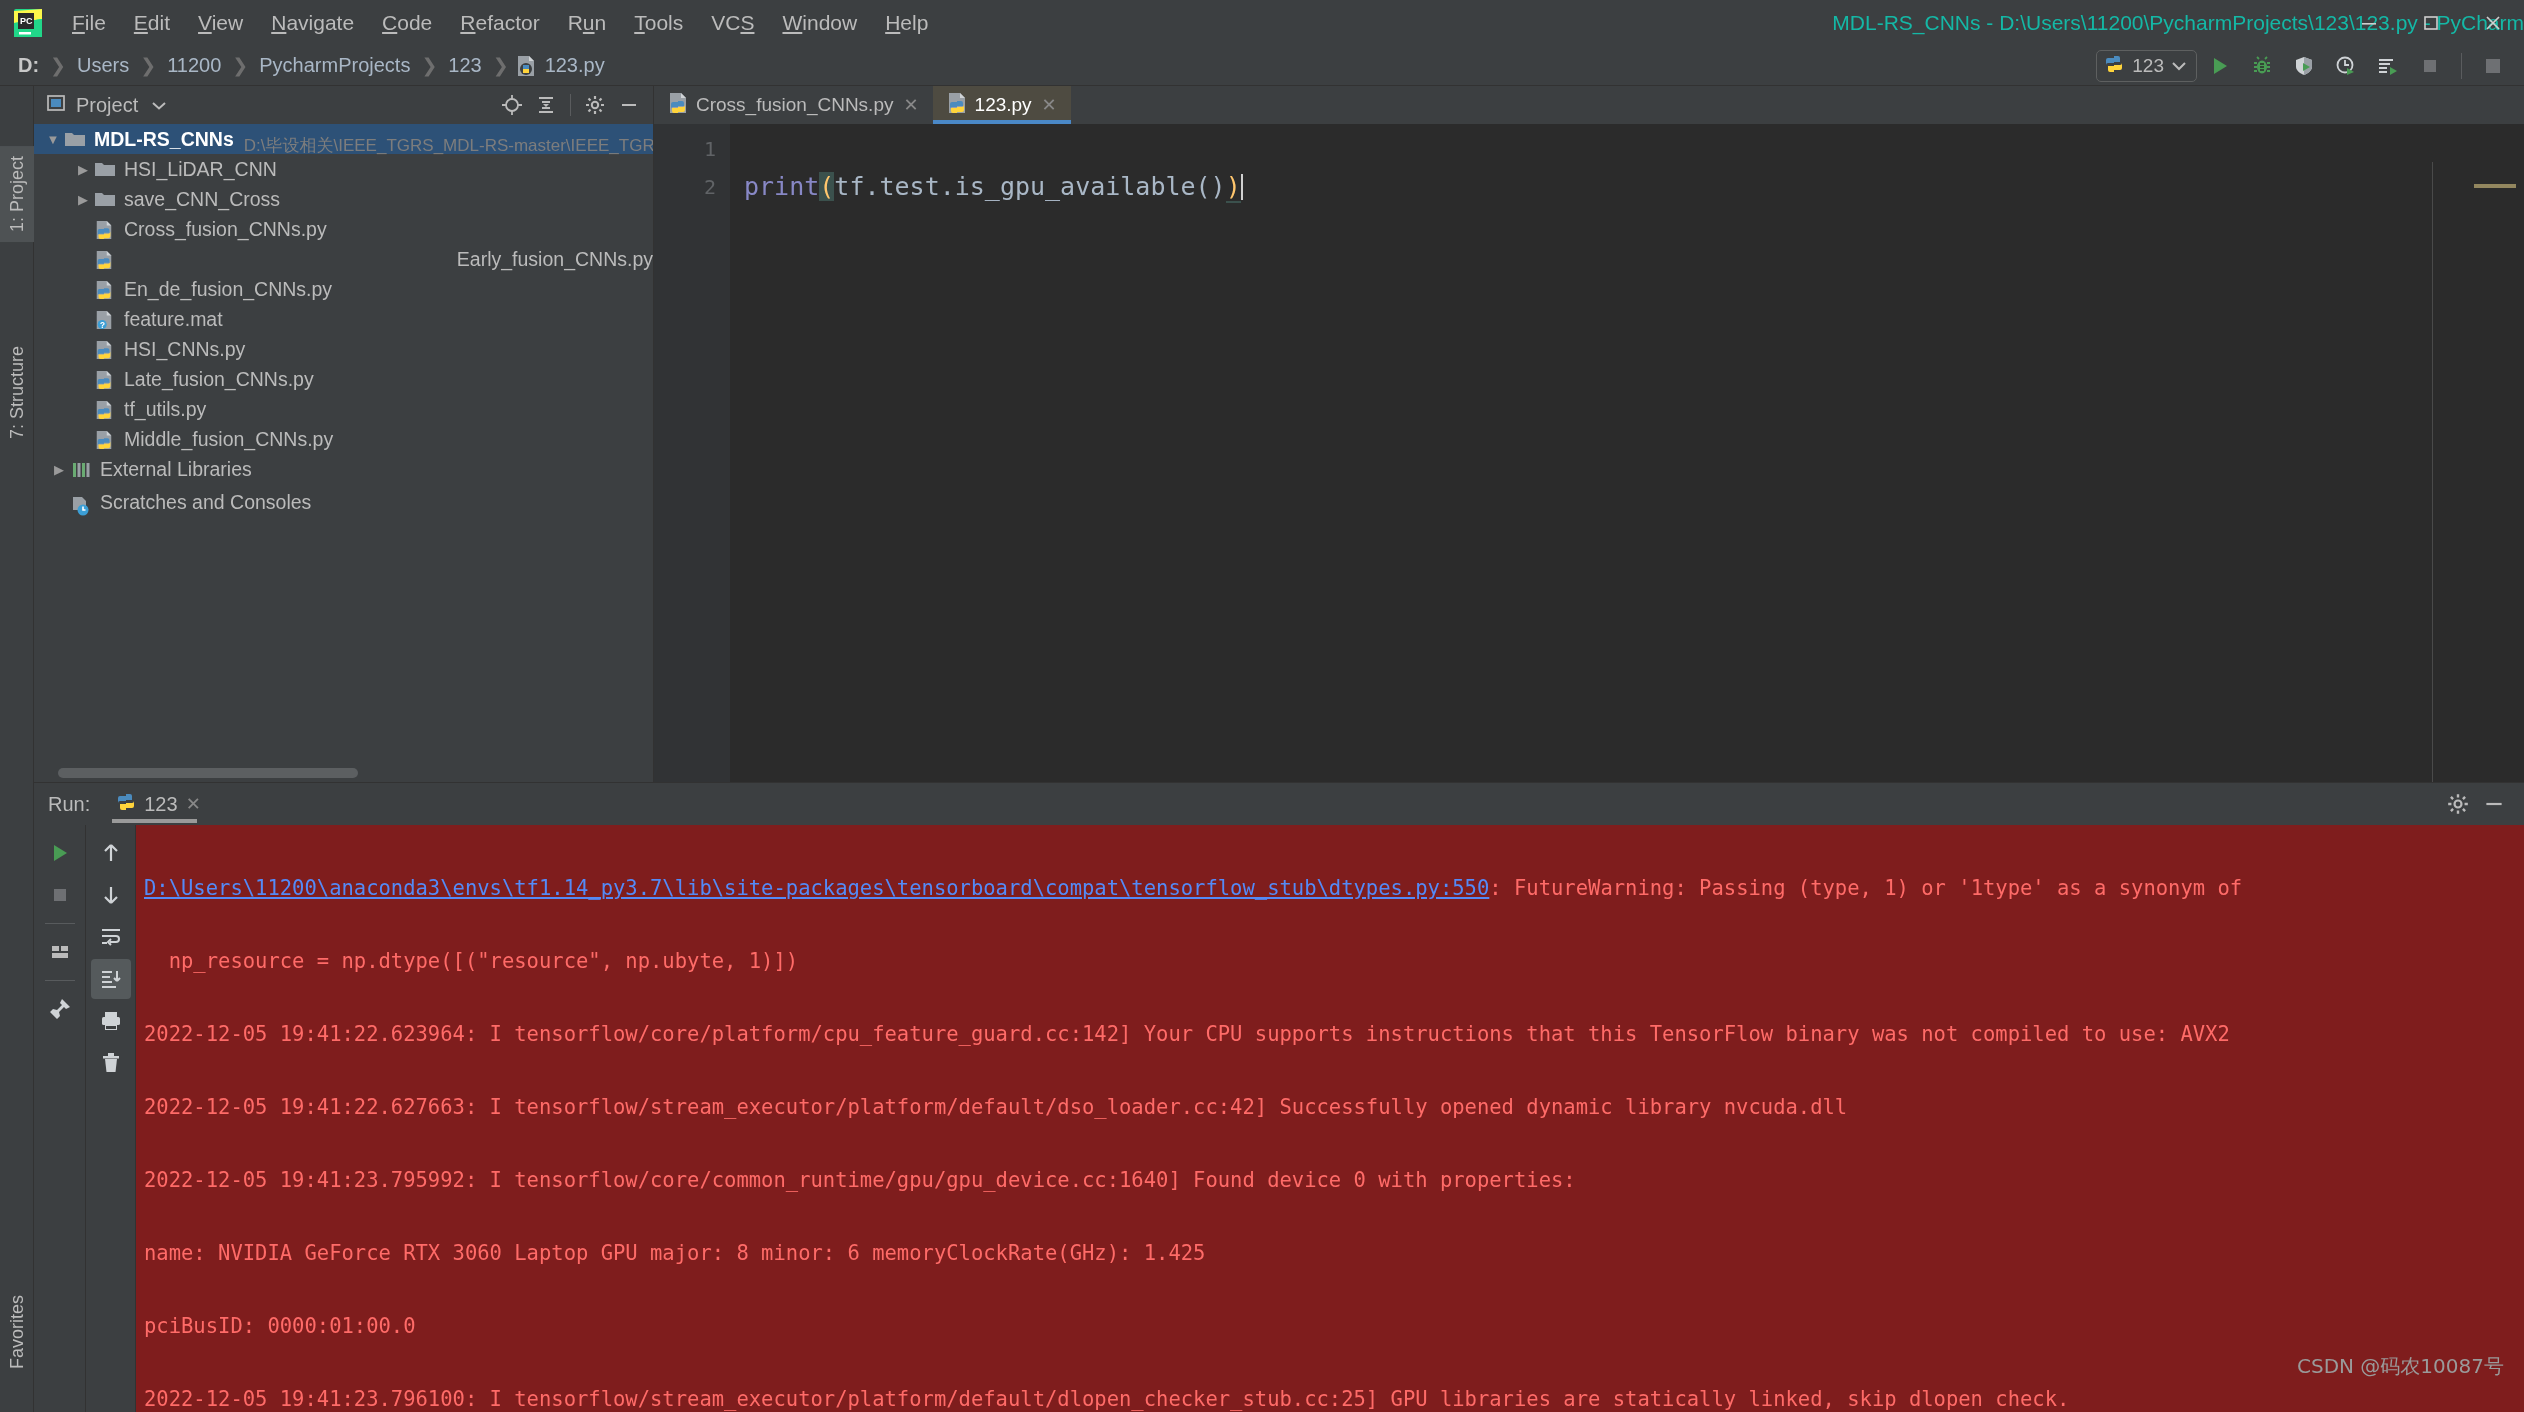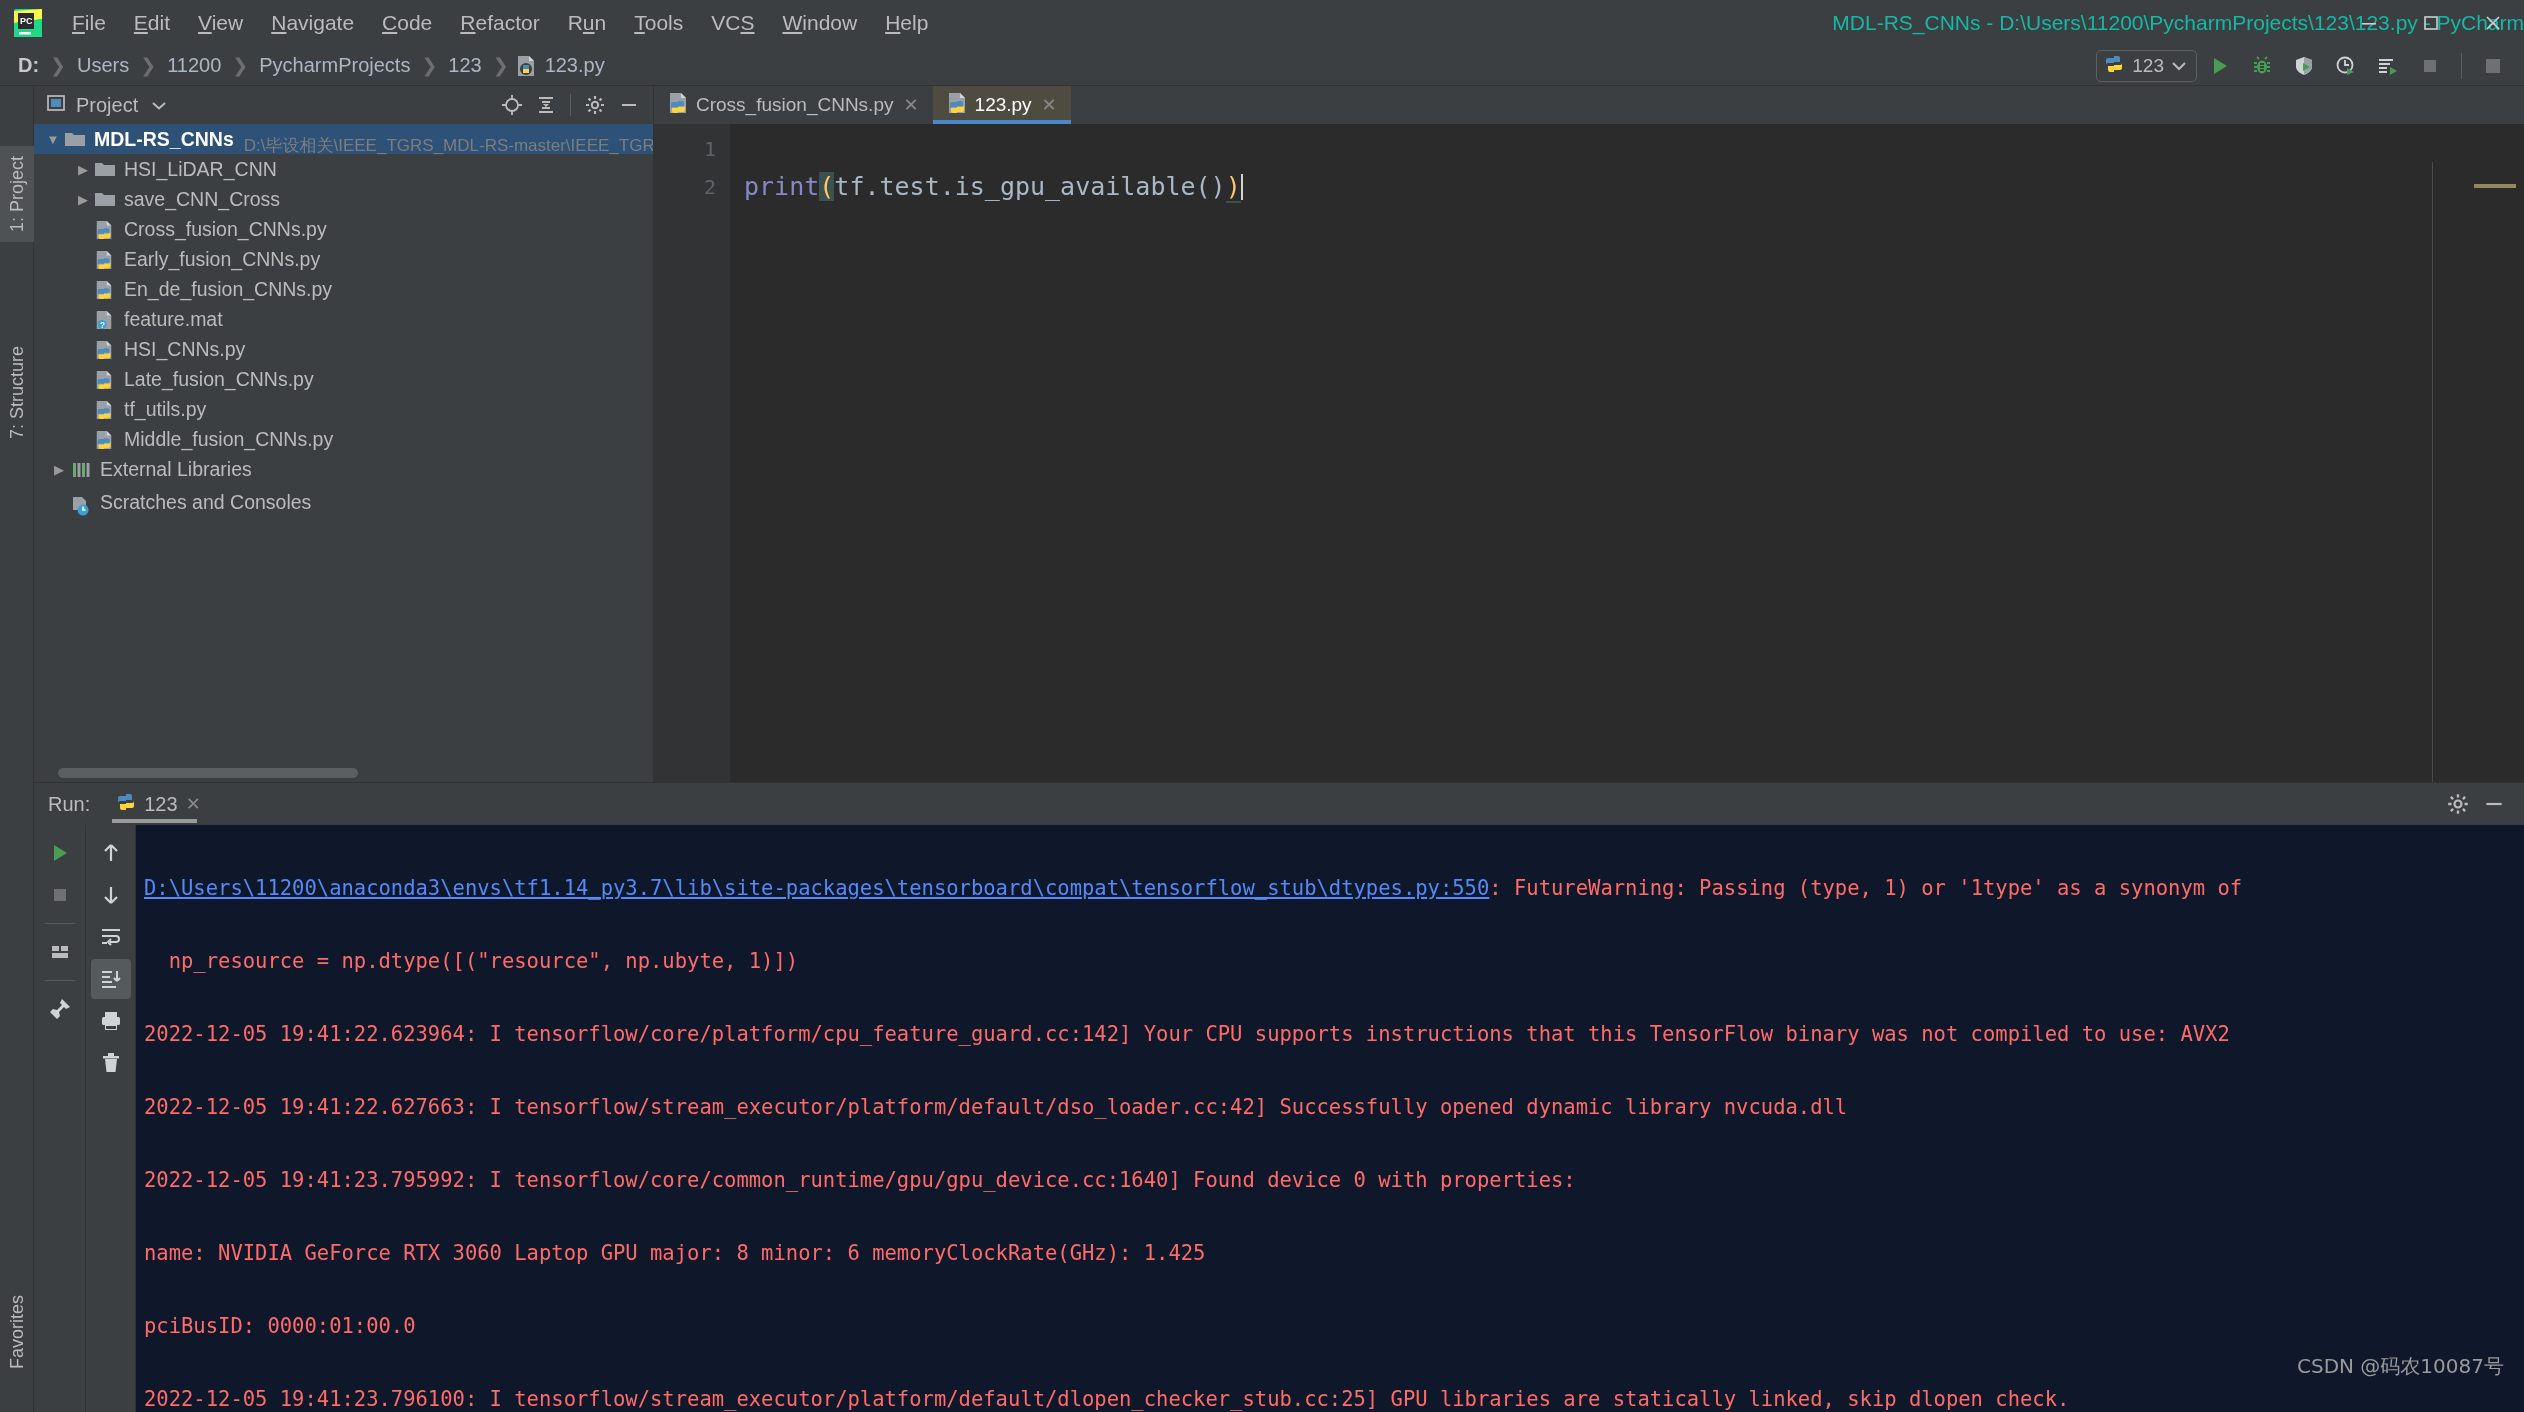--- a/index.html
+++ b/index.html
@@ -129,21 +129,21 @@
   .run-head .rtools { margin-left: auto; display: flex; align-items: center; gap: 4px; padding-right: 14px;}
 
   .run-body { flex: 1 1 auto; display: flex; min-height: 0; }
   .run-gutter { width: 52px; flex: 0 0 52px; background: #3c3f41; display: flex; flex-direction: column; align-items: center; padding-top: 8px; gap: 2px; border-right:1px solid #323232;}
   .run-gutter2 { width: 50px; flex: 0 0 50px; background: #3c3f41; display: flex; flex-direction: column; align-items: center; padding-top: 8px; gap: 2px; border-right:1px solid #323232;}
   .g-btn { width: 40px; height: 40px; display: flex; align-items: center; justify-content: center; border-radius: 4px; }
   .g-btn.on { background: #555a5c; }
   .g-div { width: 30px; height: 1px; background: #585b5d; margin: 6px 0; }
 
   .console {
-    flex: 1 1 auto; background: #0f172a; overflow: hidden; position: relative;
+    flex: 1 1 auto; background: #7f1d1d; overflow: hidden; position: relative;
     font-family: "DejaVu Sans Mono", monospace; font-size: 20.5px; line-height: 36.5px;
     padding: 8px 0 0 8px; white-space: pre;
   }
   .c-err { color: #ff6b68; }
   .c-link { color: #548af7; text-decoration: underline; }
 
   .watermark {
     position: absolute; right: 20px; bottom: 28px; font-size: 20px; color: #9a9a9a;
     font-family: "DejaVu Sans", sans-serif;
   }
@@ -399,21 +399,21 @@
               <span class="folder-ico">
                 <svg width="20" height="20" viewBox="0 0 20 22">
                     <path d="M2 1 h11 l5 5 v15 h-16 z" fill="#9aa0a6"></path>
                     <path d="M13 1 l5 5 h-5 z" fill="#cfd3d6"></path>
                     <path d="M10 9 h4 a2 2 0 0 1 2 2 v3 h-6 v1 h-5 a2 2 0 0 0-2 2 v-5 a2 2 0 0 1 2-2 h5 z" fill="#4b8bbe"></path>
                     <path d="M10 21 h-4 a2 2 0 0 1-2-2 v-3 h6 v-1 h5 a2 2 0 0 0 2-2 v5 a2 2 0 0 1-2 2 h-5 z" fill="#ffd43b"></path>
                   </svg>
               </span>
               <span class="lbl">Cross_fusion_CNNs.py</span>
             </div>
-            <div class="trow" style="padding-left:60px;">
+            <div class="trow" style="padding-left:60px;justify-content:space-between;">
               <span class="folder-ico">
                 <svg width="20" height="20" viewBox="0 0 20 22">
                     <path d="M2 1 h11 l5 5 v15 h-16 z" fill="#9aa0a6"></path>
                     <path d="M13 1 l5 5 h-5 z" fill="#cfd3d6"></path>
                     <path d="M10 9 h4 a2 2 0 0 1 2 2 v3 h-6 v1 h-5 a2 2 0 0 0-2 2 v-5 a2 2 0 0 1 2-2 h5 z" fill="#4b8bbe"></path>
                     <path d="M10 21 h-4 a2 2 0 0 1-2-2 v-3 h6 v-1 h5 a2 2 0 0 0 2-2 v5 a2 2 0 0 1-2 2 h-5 z" fill="#ffd43b"></path>
                   </svg>
               </span>
               <span class="lbl">Early_fusion_CNNs.py</span>
             </div>

